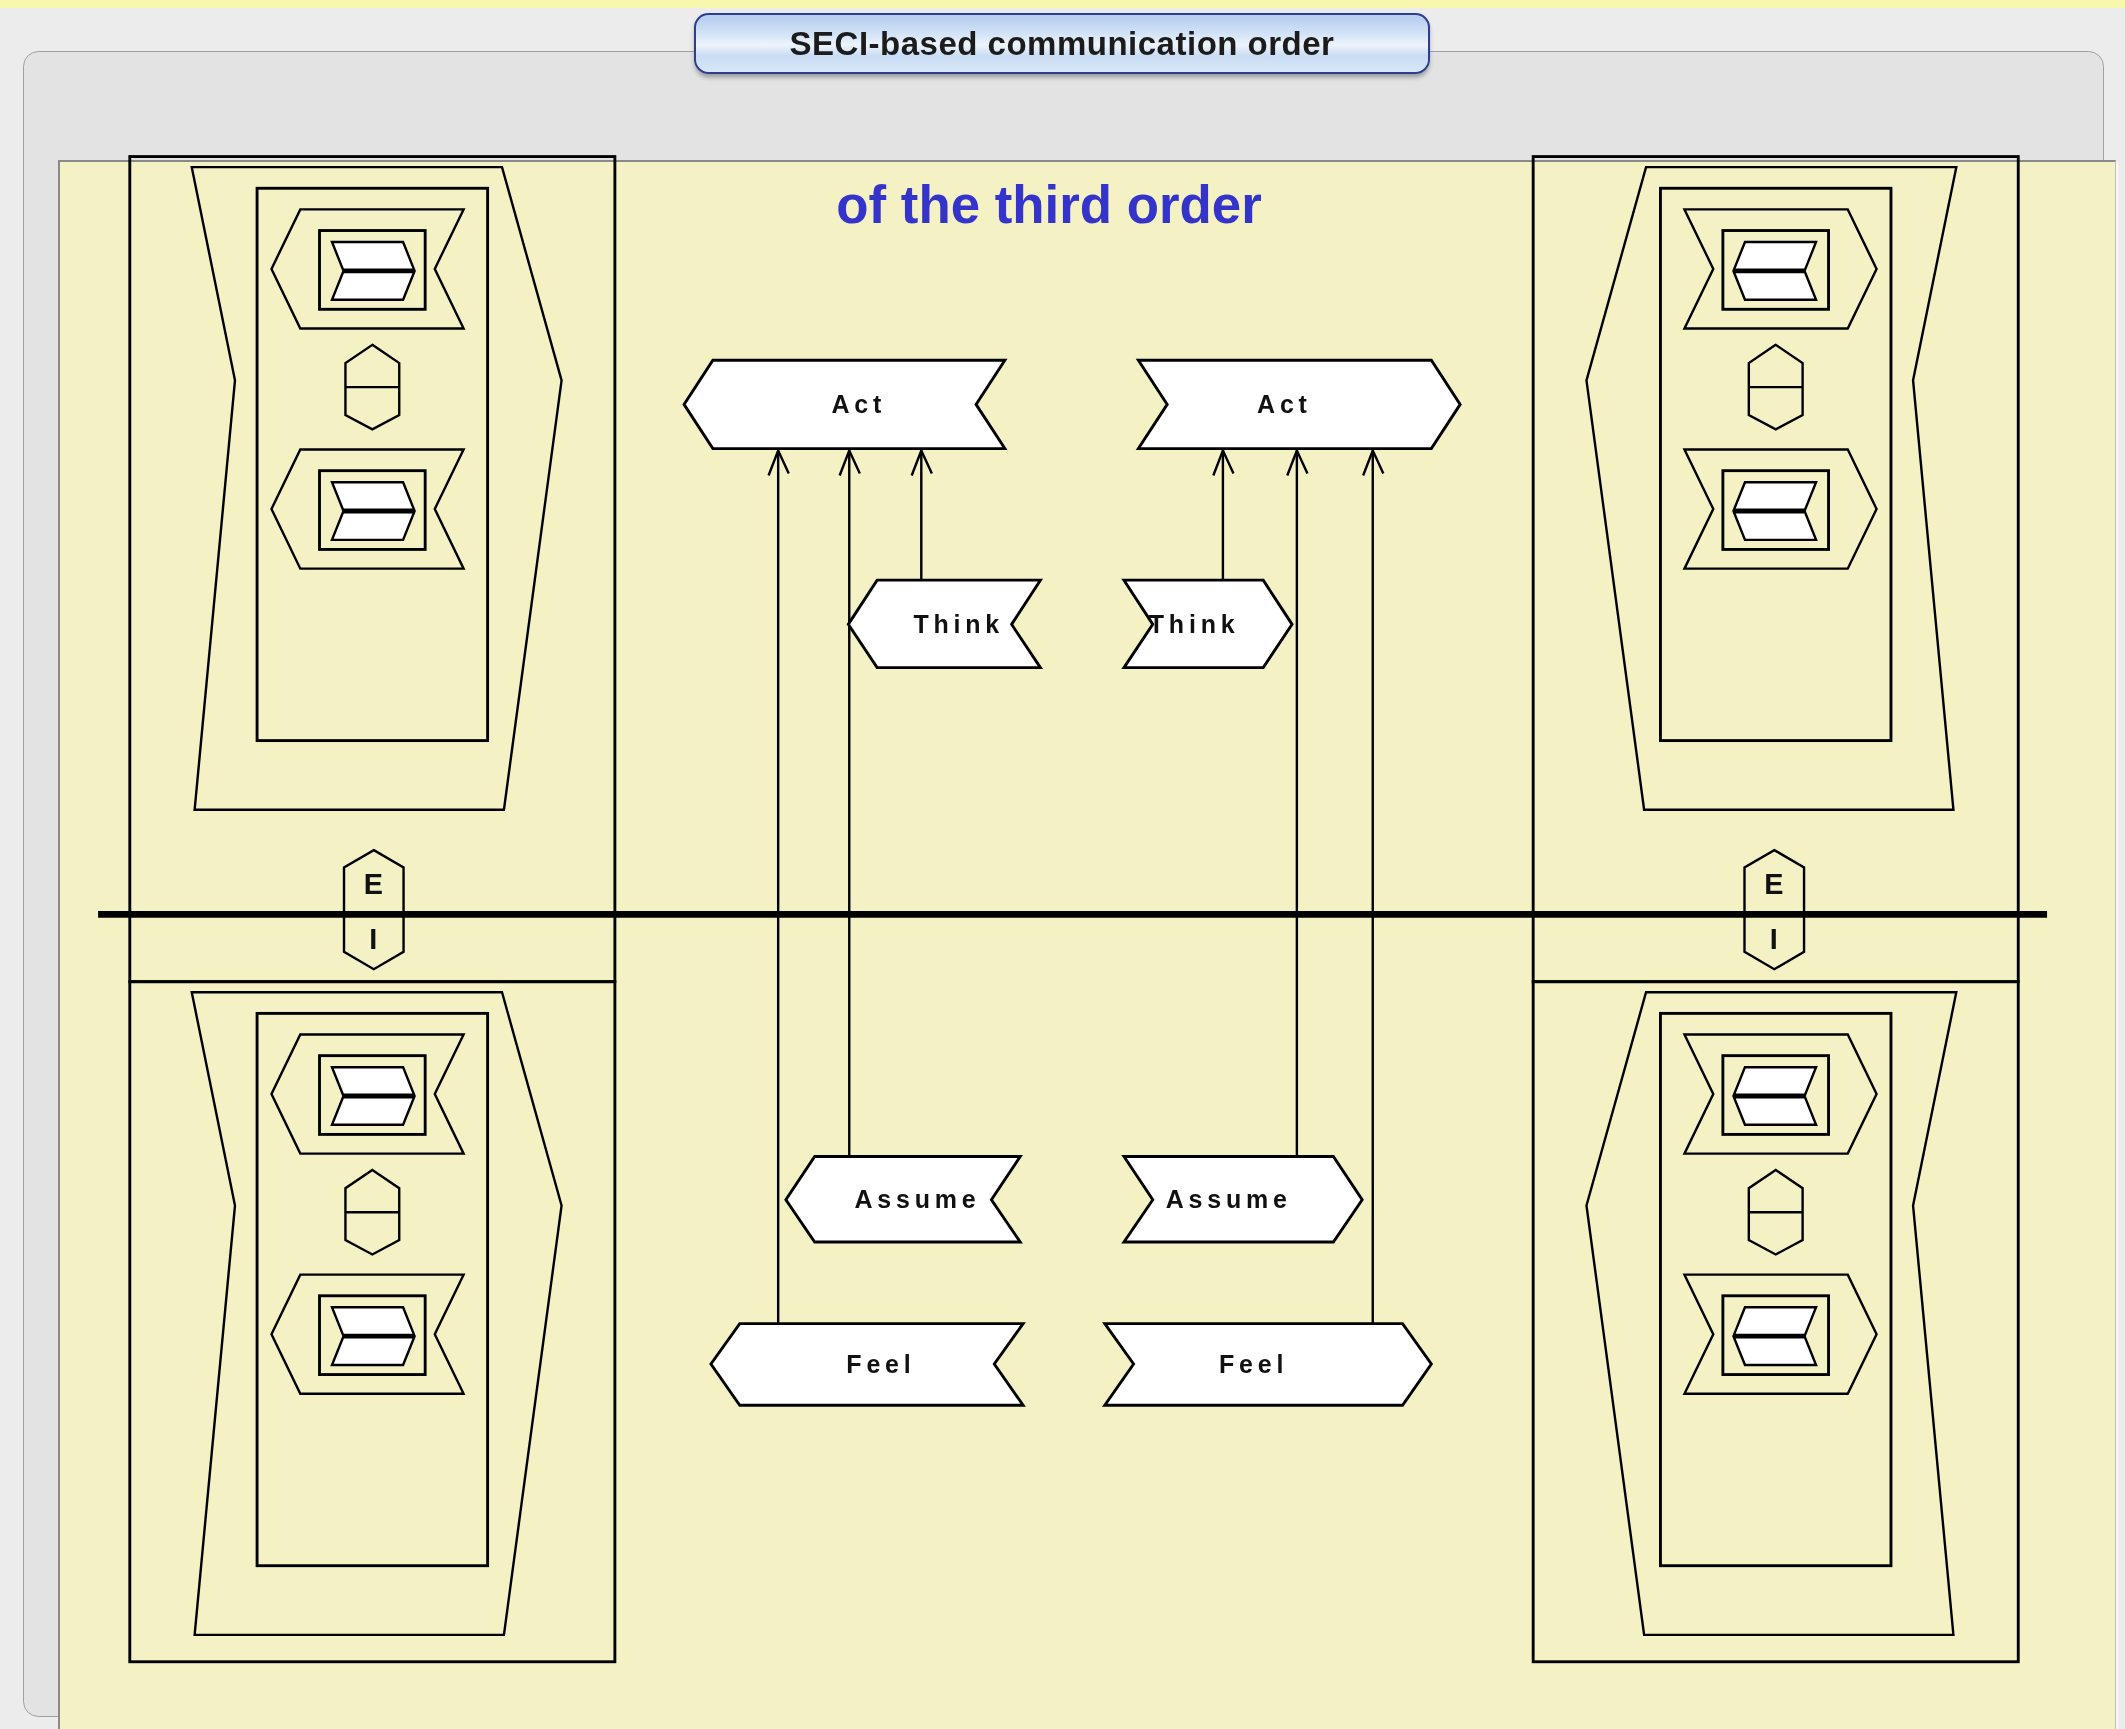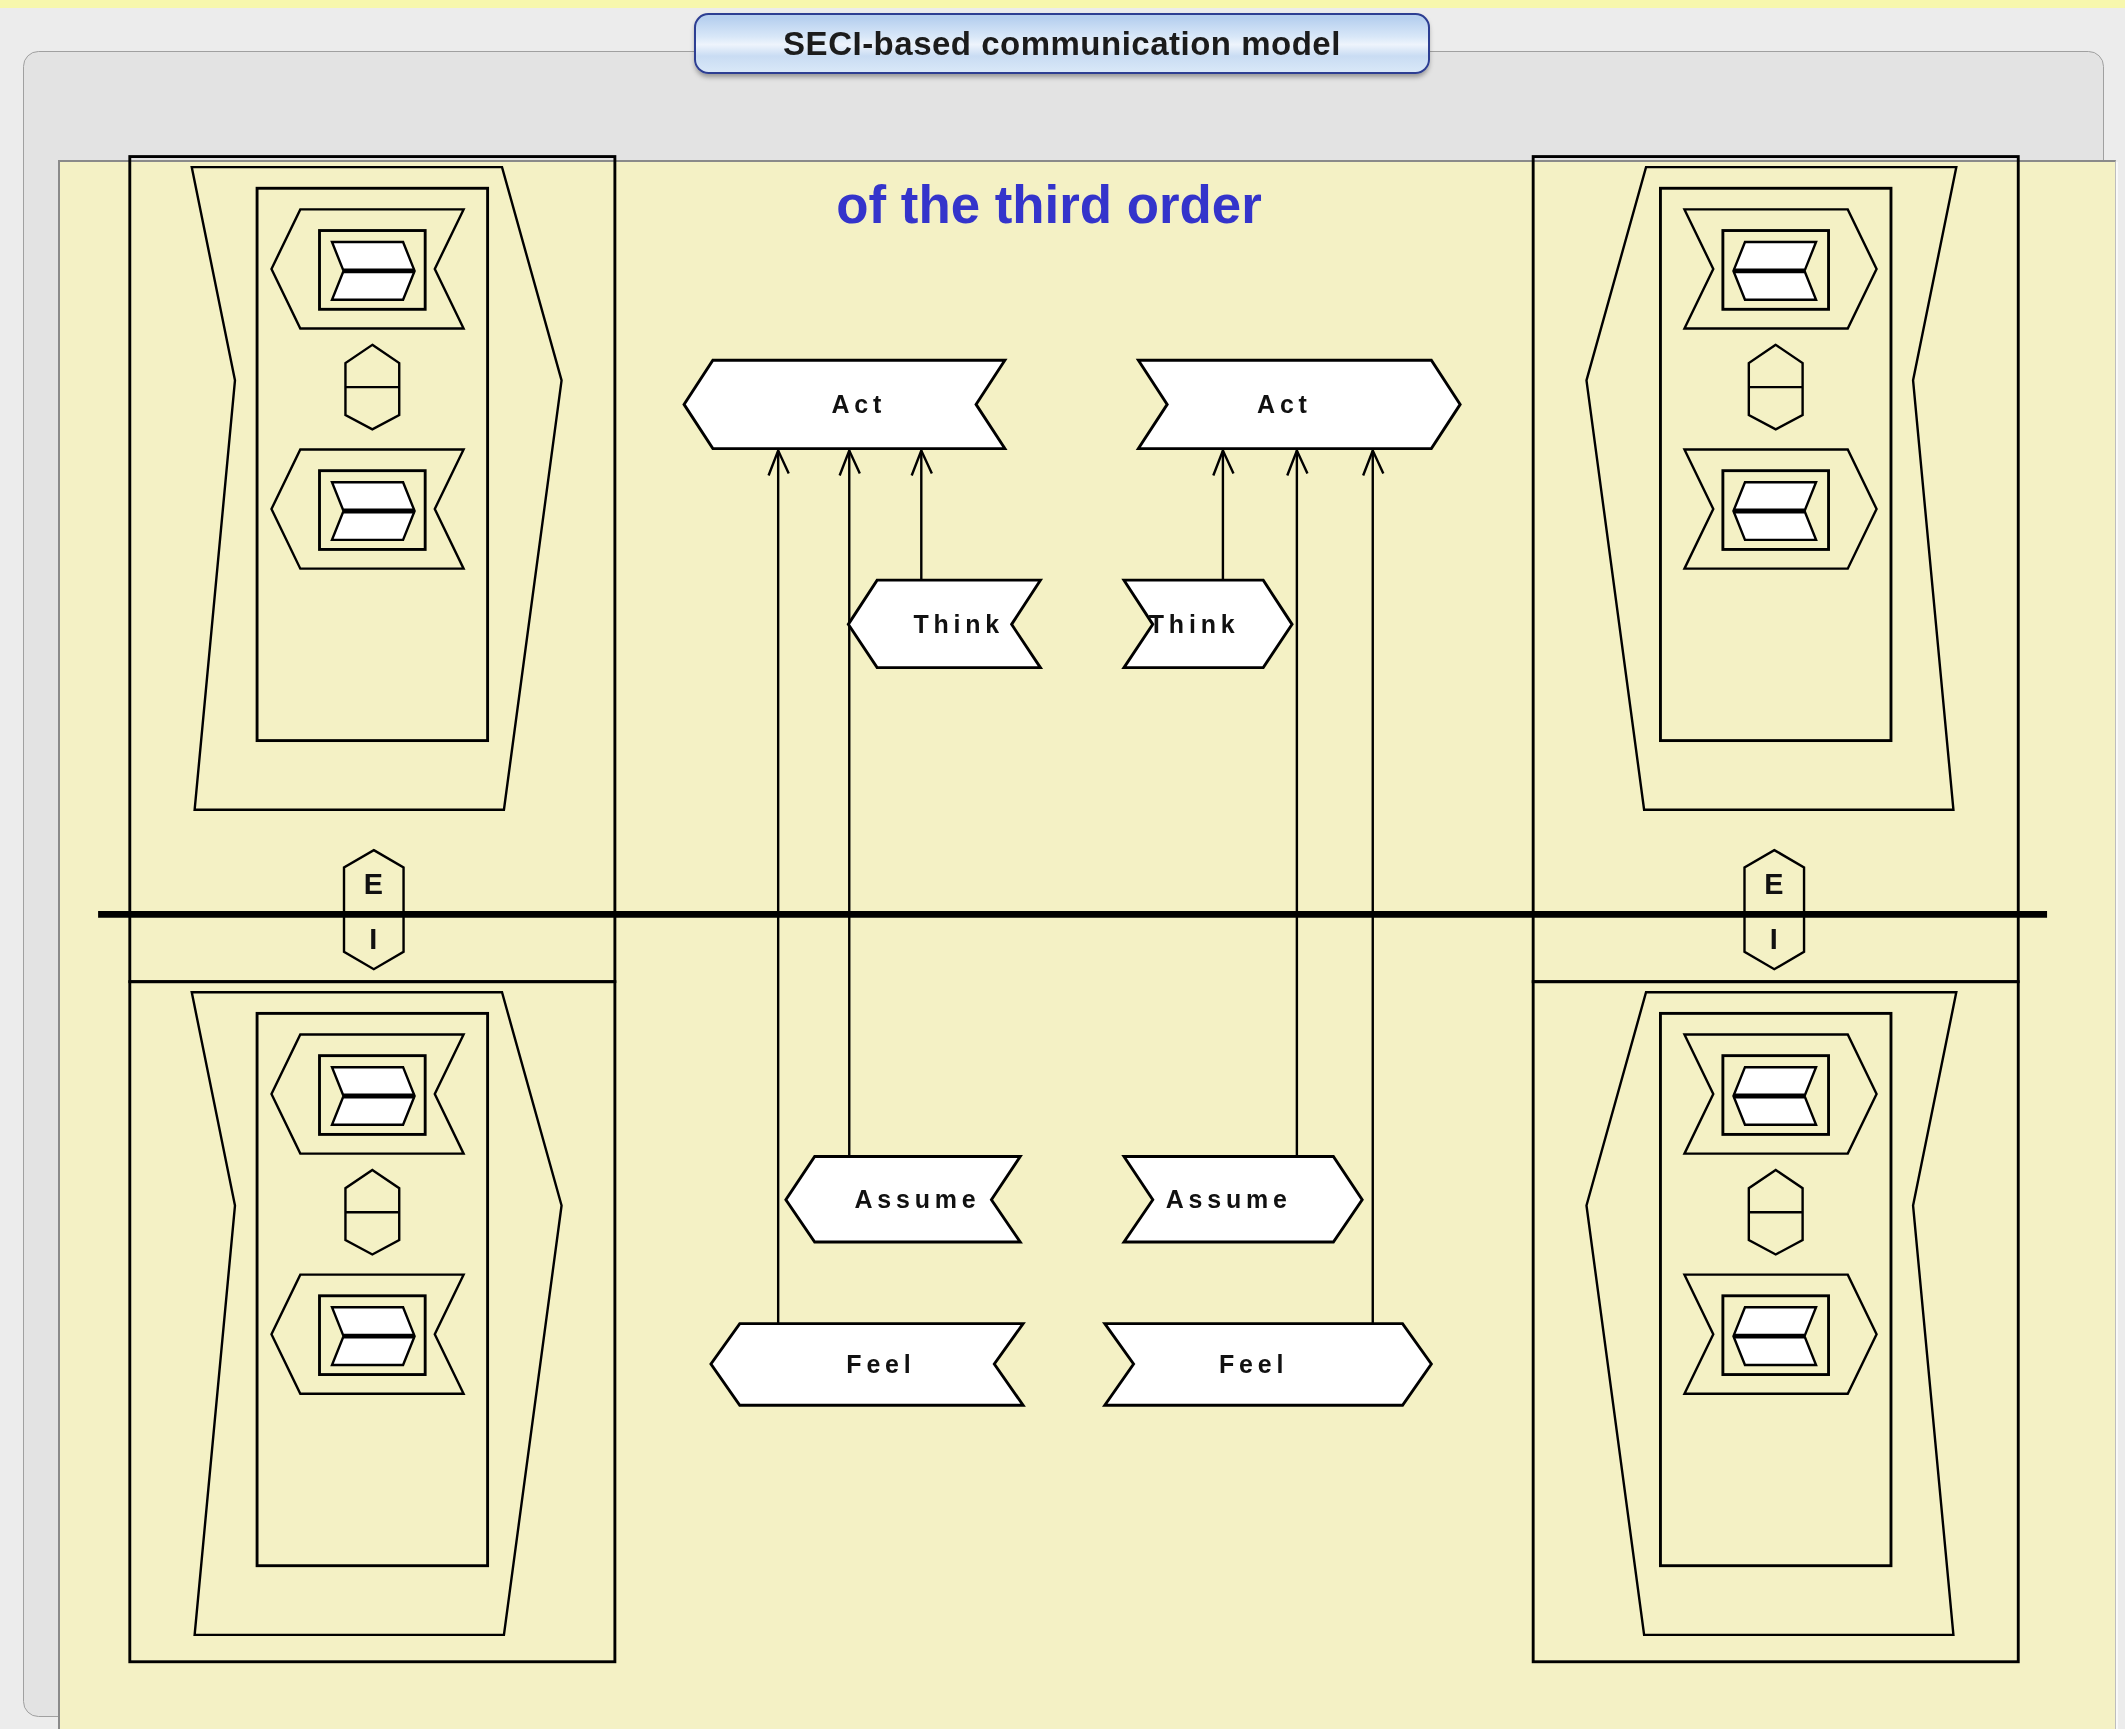--- a/index.html
+++ b/index.html
@@ -67,21 +67,21 @@
 </head>
 <body>
 
 <div class="top-strip"></div>
 
 <div class="panel">
   <div class="canvas"></div>
 </div>
 
 <div class="tab">
-  <span class="tab-label">SECI-based communication model</span>
+  <span class="tab-label">SECI-based communication order</span>
 </div>
 
 <svg class="overlay" viewBox="0 0 2212 1800">
   <defs>
     <g id="g-content">
       <path class="ln" stroke-width="2.5" d="M -188 11 L 135 11 L 197 233 L 137 680 L -185 680 L -143 233 Z"></path>
       <rect class="ln" stroke-width="3" x="-120" y="33" width="240" height="575"></rect>
       <path class="ln" stroke-width="2.5" d="M -75 55 H 95 L 65 117 L 95 179 H -75 L -105 117 Z"></path>
       <rect class="ln" stroke-width="3" x="-55" y="77" width="110" height="82"></rect>
       <path stroke="#000" stroke-width="2.5" fill="#ffffff" d="M -42 89 H 32 L 44 119 L 32 149 H -42 L -30 119 Z"></path>

